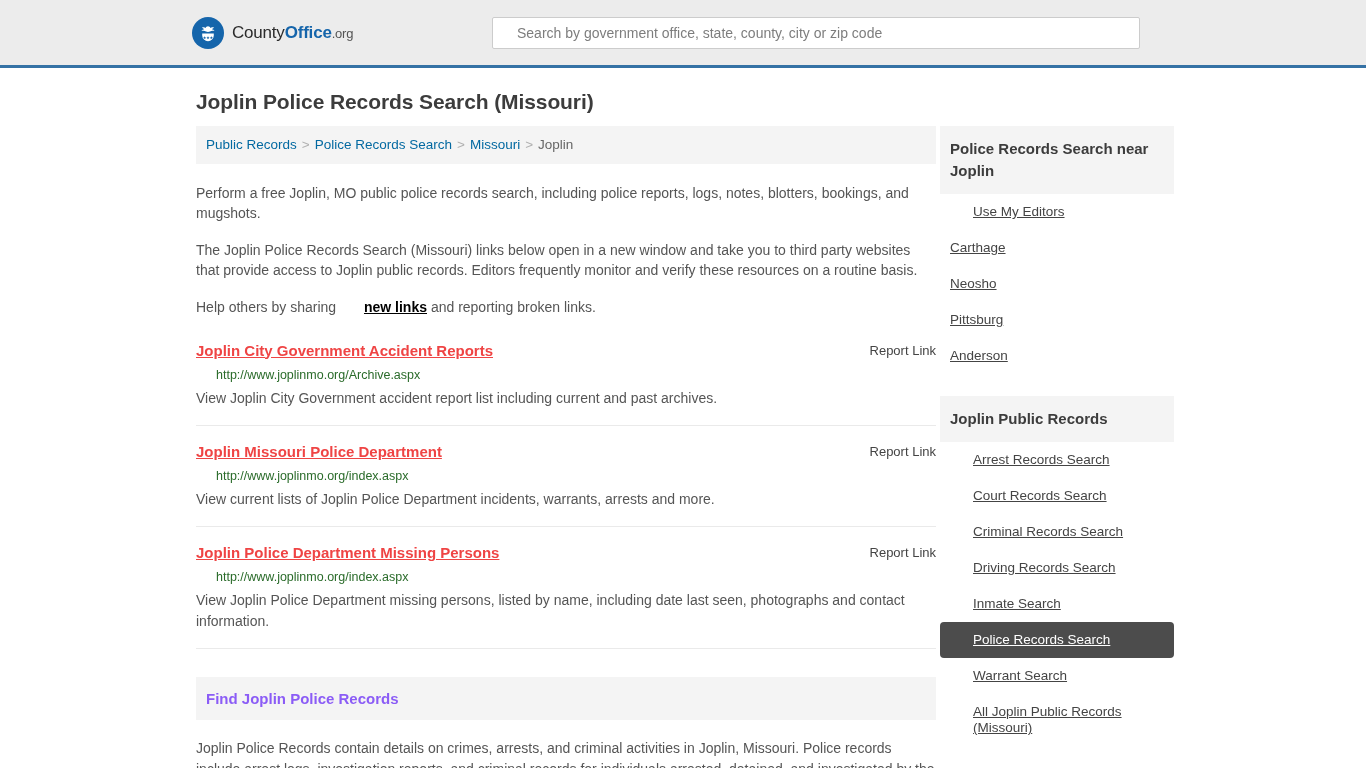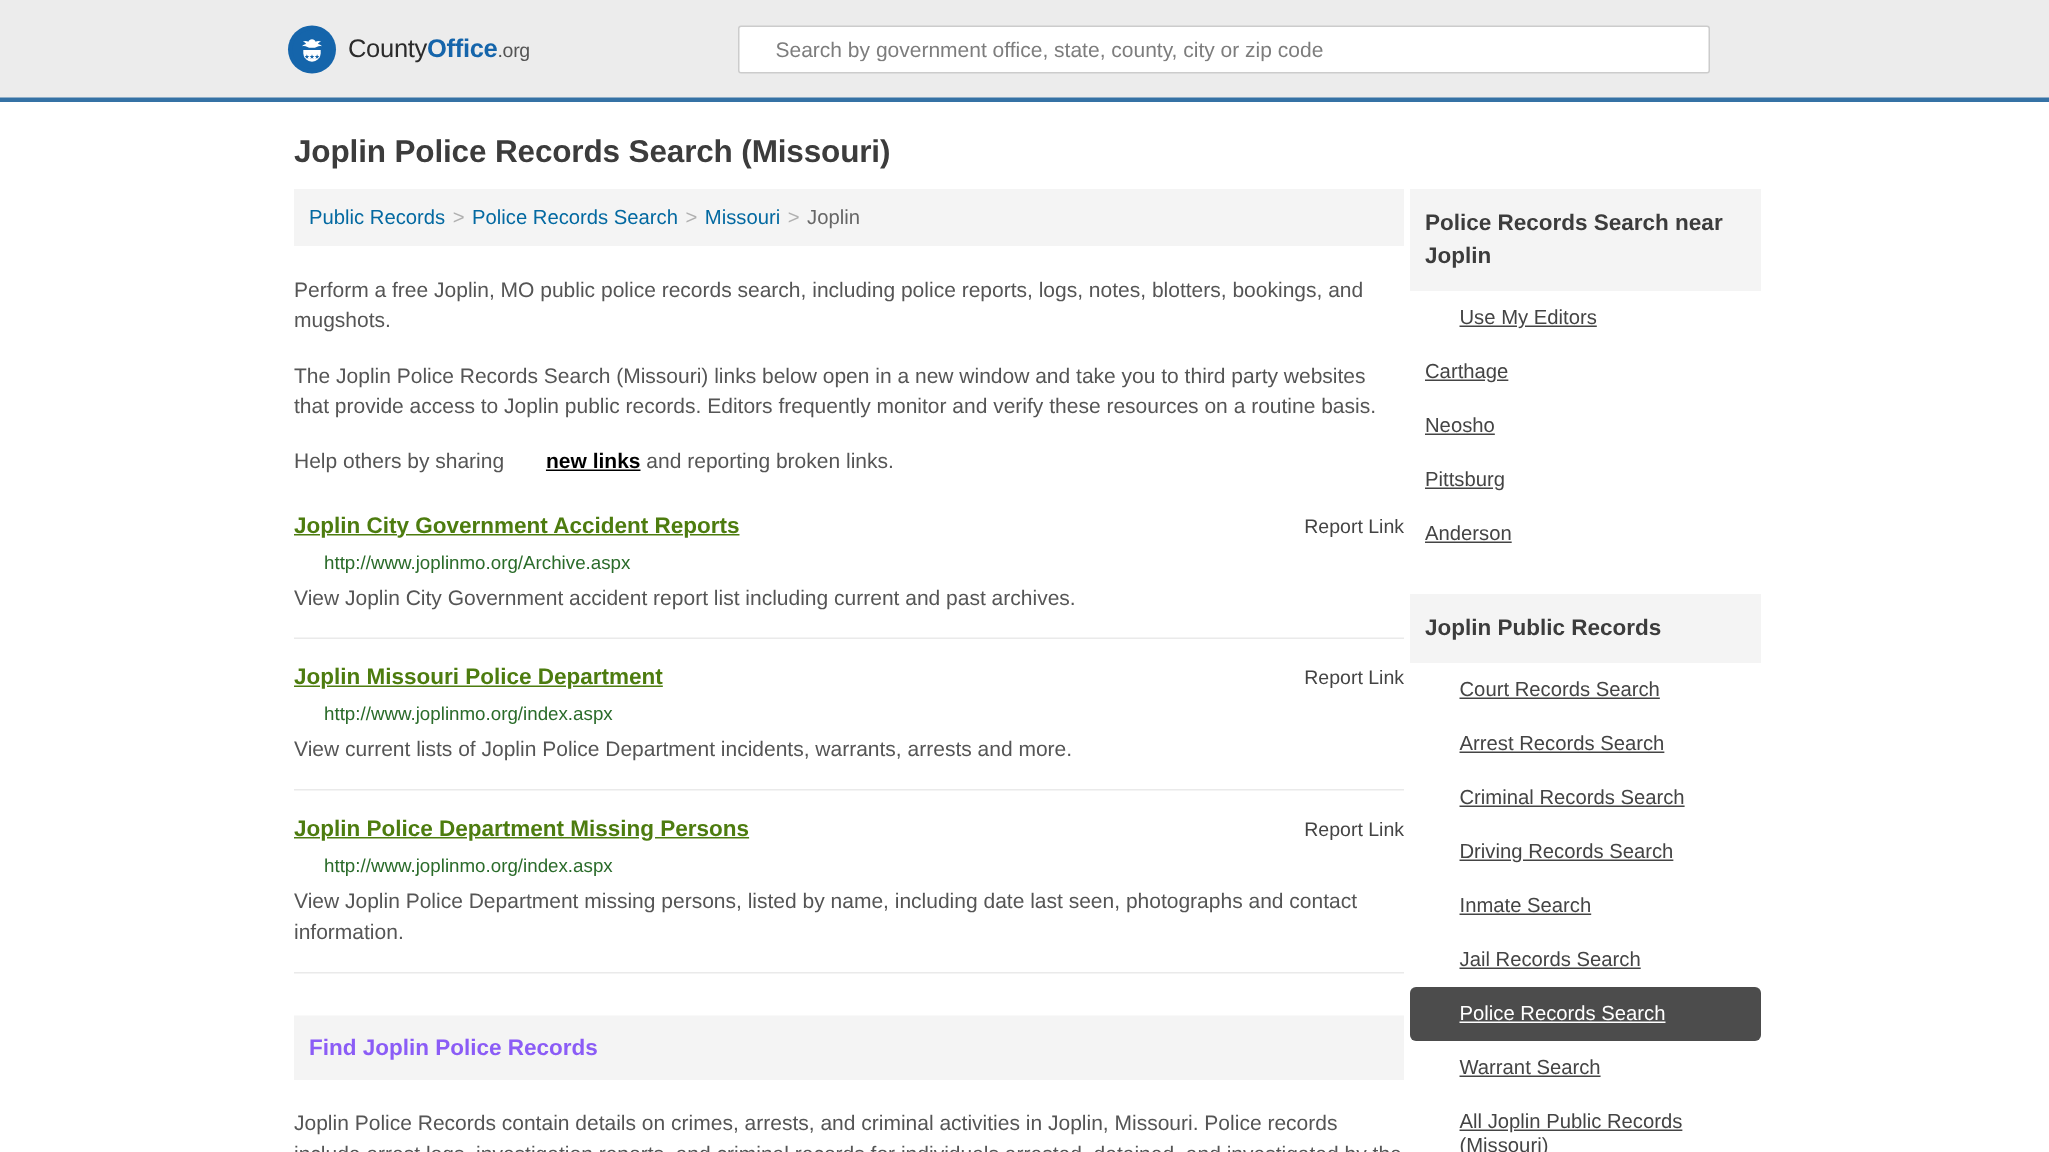--- a/index.html
+++ b/index.html
@@ -134,21 +134,21 @@
   }
   .result:last-child { border-bottom: 1px solid #eaeaea; }
   .result-head {
     display: flex;
     align-items: flex-start;
     justify-content: space-between;
   }
   .result-title {
     font-size: 15px;
     font-weight: bold;
-    color: #4d7c0f;
+    color: #ef4444;
     text-decoration: underline;
     line-height: 20px;
   }
   .report-link {
     font-size: 13px;
     color: #444;
     text-decoration: none;
     white-space: nowrap;
     margin-left: 16px;
     line-height: 20px;
@@ -311,36 +311,33 @@
           <li class="side-item">
               <a class="side-link flush" href="#">Anderson</a>
             </li>
         </ul>
       </div>
 
       <div class="side-card spaced">
         <div class="side-head">Joplin Public Records</div>
         <ul class="side-list">
           <li class="side-item">
+              <a class="side-link" href="#">Arrest Records Search</a>
+            </li>
+          <li class="side-item">
               <a class="side-link" href="#">Court Records Search</a>
             </li>
           <li class="side-item">
-              <a class="side-link" href="#">Arrest Records Search</a>
-            </li>
-          <li class="side-item">
               <a class="side-link" href="#">Criminal Records Search</a>
             </li>
           <li class="side-item">
               <a class="side-link" href="#">Driving Records Search</a>
             </li>
           <li class="side-item">
               <a class="side-link" href="#">Inmate Search</a>
-            </li>
-          <li class="side-item">
-              <a class="side-link" href="#">Jail Records Search</a>
             </li>
           <li class="side-item active">
               <a class="side-link" href="#">Police Records Search</a>
             </li>
           <li class="side-item">
               <a class="side-link" href="#">Warrant Search</a>
             </li>
           <li class="side-item">
               <a class="side-link" href="#">All Joplin Public Records (Missouri)</a>
             </li>

